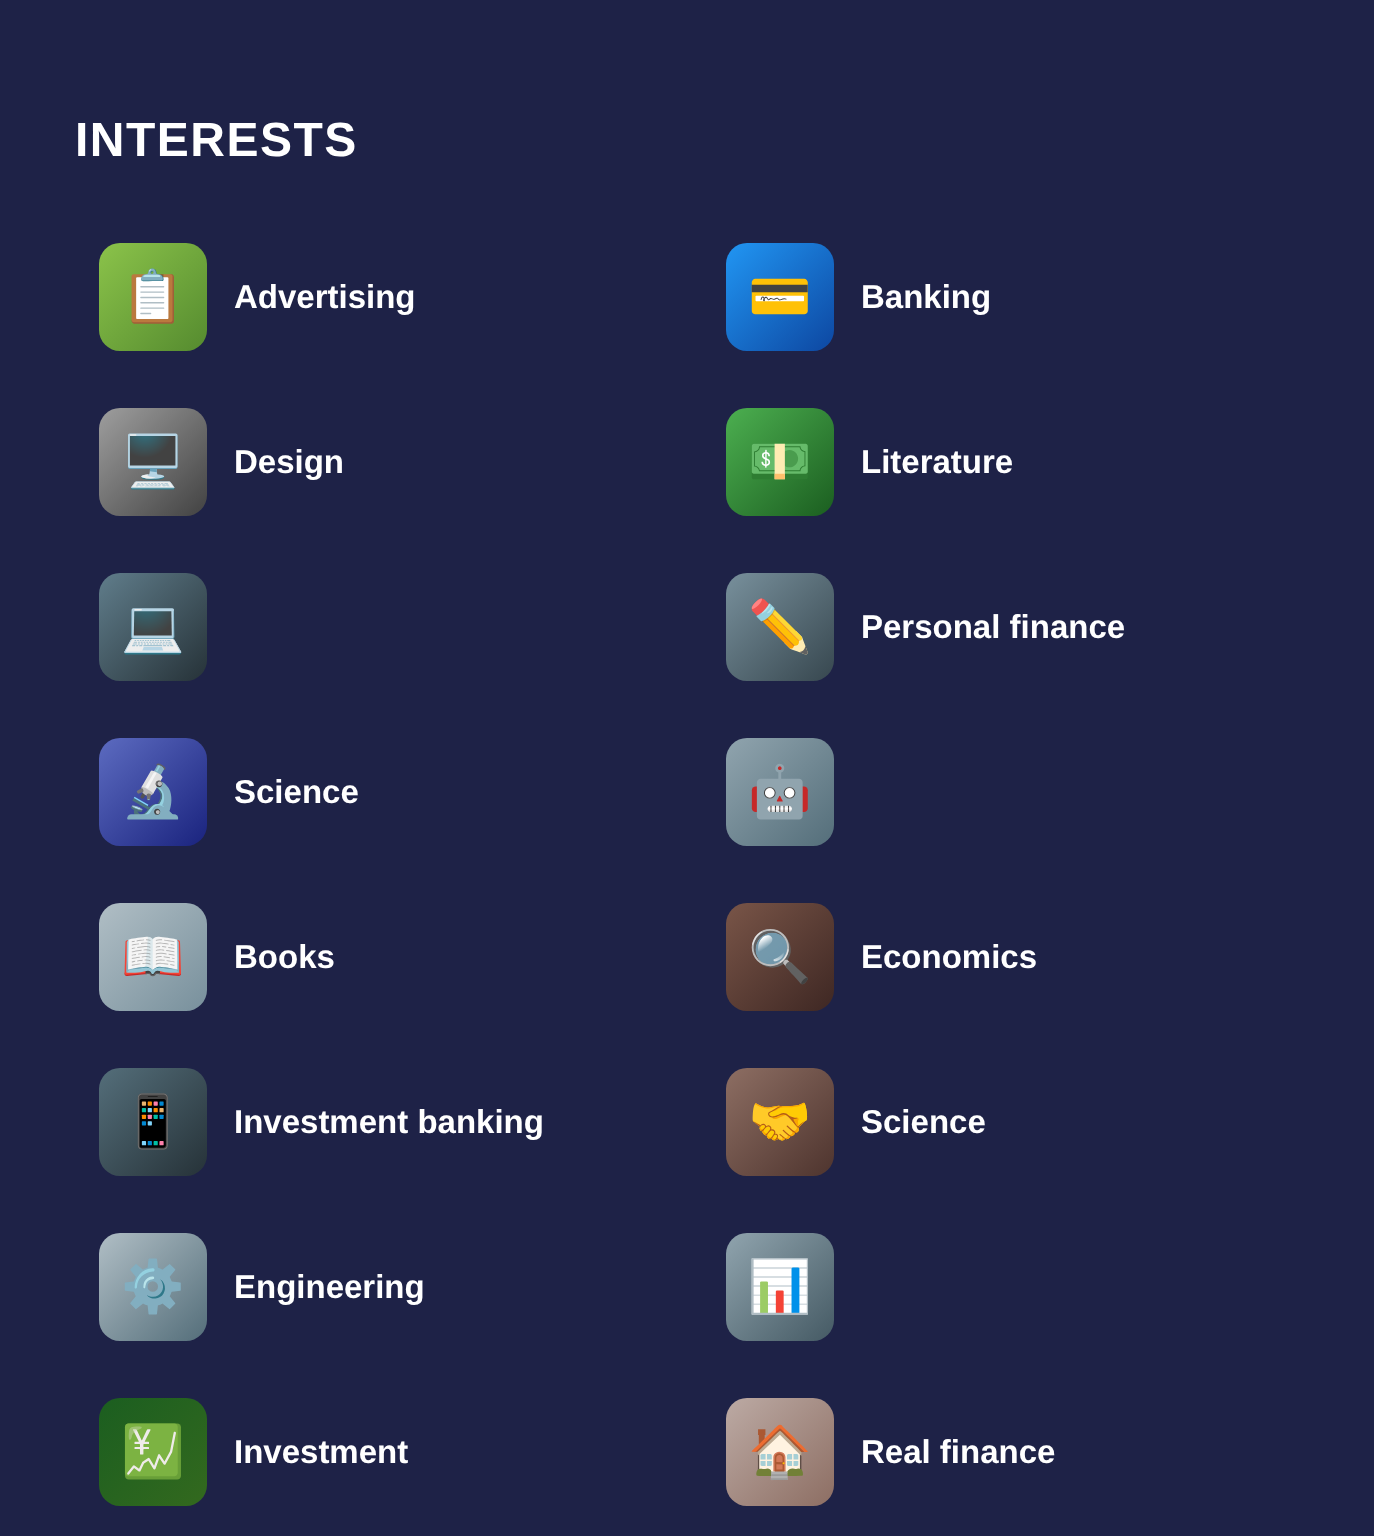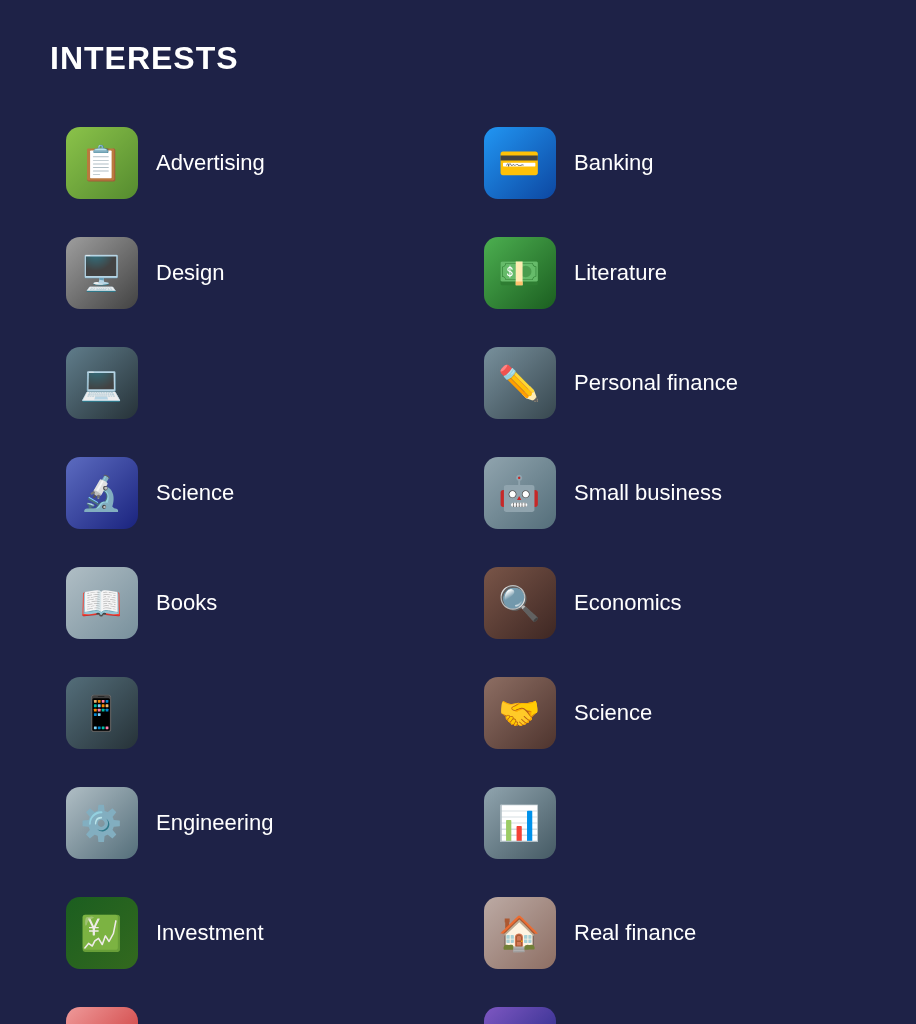--- a/index.html
+++ b/index.html
@@ -16,20 +16,21 @@
       padding: 40px 50px;
       color: white;
     }
 
     .page-title {
       font-size: 32px;
       font-weight: 900;
       color: white;
       margin-bottom: 36px;
       letter-spacing: 1px;
+      margin-top: 35px;
     }
 
     .interests-grid {
       display: grid;
       grid-template-columns: 1fr 1fr;
       gap: 10px 20px;
     }
 
     .interest-item {
       display: flex;
@@ -48,21 +49,21 @@
       flex-shrink: 0;
       overflow: hidden;
       display: flex;
       align-items: center;
       justify-content: center;
       font-size: 32px;
     }
 
     .interest-label {
       font-size: 22px;
-      font-weight: 400;
+      font-weight: 700;
       color: white;
     }
 
     
     .icon-advertising { background: linear-gradient(135deg, #8bc34a, #558b2f); }
     .icon-banking { background: linear-gradient(135deg, #2196f3, #0d47a1); }
     .icon-design { background: linear-gradient(135deg, #9e9e9e, #424242); }
     .icon-economics { background: linear-gradient(135deg, #4caf50, #1b5e20); }
     .icon-webdev { background: linear-gradient(135deg, #607d8b, #263238); }
     .icon-personalfinance { background: linear-gradient(135deg, #78909c, #37474f); }
@@ -129,38 +130,38 @@
     <div class="interest-item">
         <div class="interest-icon icon-science">
           <span class="icon-inner">🔬</span>
         </div>
         <span class="interest-label">Science</span>
       </div>
     <div class="interest-item">
         <div class="interest-icon icon-smallbusiness">
           <span class="icon-inner">🤖</span>
         </div>
-        <span class="interest-label">Small business</span>
       </div>
     <div class="interest-item">
         <div class="interest-icon icon-books">
           <span class="icon-inner">📖</span>
         </div>
         <span class="interest-label">Books</span>
       </div>
     <div class="interest-item">
         <div class="interest-icon icon-literature">
           <span class="icon-inner">🔍</span>
         </div>
         <span class="interest-label">Economics</span>
       </div>
     <div class="interest-item">
         <div class="interest-icon icon-investmentbanking">
           <span class="icon-inner">📱</span>
         </div>
+        <span class="interest-label">Investment banking</span>
       </div>
     <div class="interest-item">
         <div class="interest-icon icon-business">
           <span class="icon-inner">🤝</span>
         </div>
         <span class="interest-label">Science</span>
       </div>
     <div class="interest-item">
         <div class="interest-icon icon-engineering">
           <span class="icon-inner">⚙️</span>

